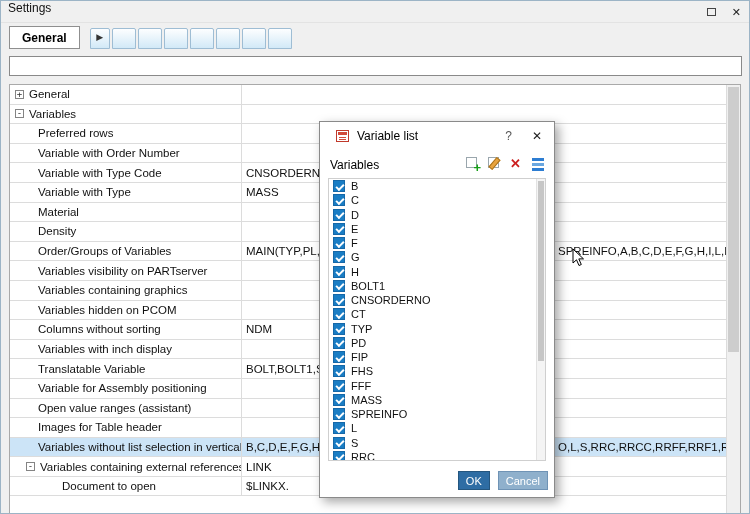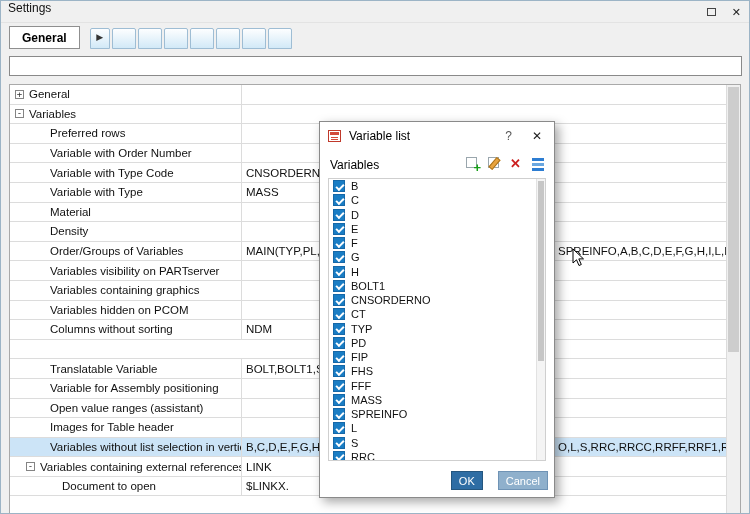--- a/index.html
+++ b/index.html
@@ -48,41 +48,41 @@
     position:absolute;left:8px;top:83px;right:8px;bottom:0;
     background:#fff;border:1px solid #a9a9a9;border-bottom:none;overflow:hidden;
   }
   .rows{position:absolute;inset:0 14px 0 0}
   .row{height:19.6px;display:flex;border-bottom:1px solid #dcdcdc;position:relative;font-size:11.5px;color:#111}
   .row.selected{background:var(--selection-bg)}
   .cell{display:flex;align-items:center;white-space:nowrap;overflow:hidden}
   .cell.name{width:232px;flex:none;border-right:1px solid #dcdcdc}
   .cell.value{flex:1;padding-left:4px}
   .level-0 .name{padding-left:5px}
-  .level-1 .name{padding-left:40px}
+  .level-1 .name{padding-left:28px}
   .level-1.has-expand .name{padding-left:16px}
   .level-2 .name{padding-left:52px}
   .expander{
     flex:none;width:9px;height:9px;border:1px solid #848484;background:#fff;
     font-family:"DejaVu Sans Mono",monospace;font-size:9px;line-height:7px;text-align:center;
     margin-right:5px;display:inline-flex;align-items:center;justify-content:center;color:#333;
   }
   .right-frag{
     position:absolute;left:548px;top:50%;transform:translateY(-50%);
     white-space:nowrap;overflow:hidden;max-width:170px;font-size:11.5px;
   }
   
   .vscroll{position:absolute;right:0;top:0;bottom:0;width:14px;background:#f0f0f0;border-left:1px solid #dcdcdc}
   .vscroll .thumb{position:absolute;left:1px;right:1px;top:2px;height:62%;background:#cdcdcd}
   
   .dialog{
     position:absolute;left:318px;top:120px;width:236px;height:377px;
     background:#fff;border:1px solid #8a8a8a;box-shadow:4px 4px 10px rgba(0,0,0,.35);z-index:10;
   }
-  .dlg-titlebar{position:relative;height:28px;display:flex;align-items:center;padding:0 8px}
+  .dlg-titlebar{position:relative;height:28px;display:flex;align-items:center;padding:0 16px}
   .dlg-icon{width:13px;height:12px;border:1px solid #c0392b;background:#fff;position:relative;flex:none}
   .dlg-icon::before{content:"";position:absolute;left:1px;top:1px;right:1px;height:3px;background:#d24a3a}
   .dlg-icon::after{content:"";position:absolute;left:2px;top:6px;width:7px;height:1px;background:#d24a3a;box-shadow:0 2px 0 #d24a3a}
   .dlg-title{margin-left:8px;color:#000}
   .dlg-help{position:absolute;right:42px;top:7px;color:#555;font-size:12px}
   .dlg-close{position:absolute;right:12px;top:7px;color:#222;font-size:12px}
   .dlg-label{position:absolute;left:10px;top:36px;color:#000}
   .dlg-toolbar{position:absolute;right:8px;top:33px;display:flex;gap:6px}
   .tb-icon{width:16px;height:16px;position:relative;display:inline-block}
   .glyph-add::before{content:"";position:absolute;inset:2px 3px 3px 2px;background:#fff;border:1px solid #9aa6ad}
@@ -99,21 +99,21 @@
   .checkbox{
     flex:none;width:12px;height:12px;background:var(--checkbox-blue);
     border:1px solid #1668a8;position:relative;margin-right:6px;
   }
   .checkbox::after{
     content:"";position:absolute;left:2px;top:2.5px;width:6px;height:3px;
     border-left:2px solid #fff;border-bottom:2px solid #fff;transform:rotate(-45deg);
   }
   .list-scroll{position:absolute;right:0;top:0;bottom:0;width:9px;background:#f4f4f4;border-left:1px solid #e2e2e2}
   .list-scroll .thumb{position:absolute;left:1px;right:1px;top:2px;height:64%;background:#c6c6c6}
-  .dlg-footer{position:absolute;right:6px;bottom:7px;display:flex;gap:15px}
+  .dlg-footer{position:absolute;right:6px;bottom:7px;display:flex;gap:8px}
   .btn{height:19px;border:1px solid #24567f;color:#fff;font-size:11px;display:flex;align-items:center;justify-content:center;padding:0 7px}
   .btn-ok{background:var(--ok-button);min-width:26px}
   .btn-cancel{background:var(--cancel-button);border-color:#6f93b5}
   
   .cursor{position:absolute;left:571px;top:247px;z-index:20;pointer-events:none}
 </style>
 </head>
 <body>
 
 <div class="titlebar">
@@ -268,20 +268,24 @@
     <div class="cell name">
 
       <span class="row-label">Columns without sorting</span>
     </div>
     <div class="cell value">
       <span>NDM</span>
     </div>
 
   </div>
       <div class="row level-1">
+    <div class="cell name">
+
+      <span class="row-label">Variables with inch display</span>
+    </div>
     <div class="cell value">
       <span></span>
     </div>
 
   </div>
       <div class="row level-1">
     <div class="cell name">
 
       <span class="row-label">Translatable Variable</span>
     </div>

